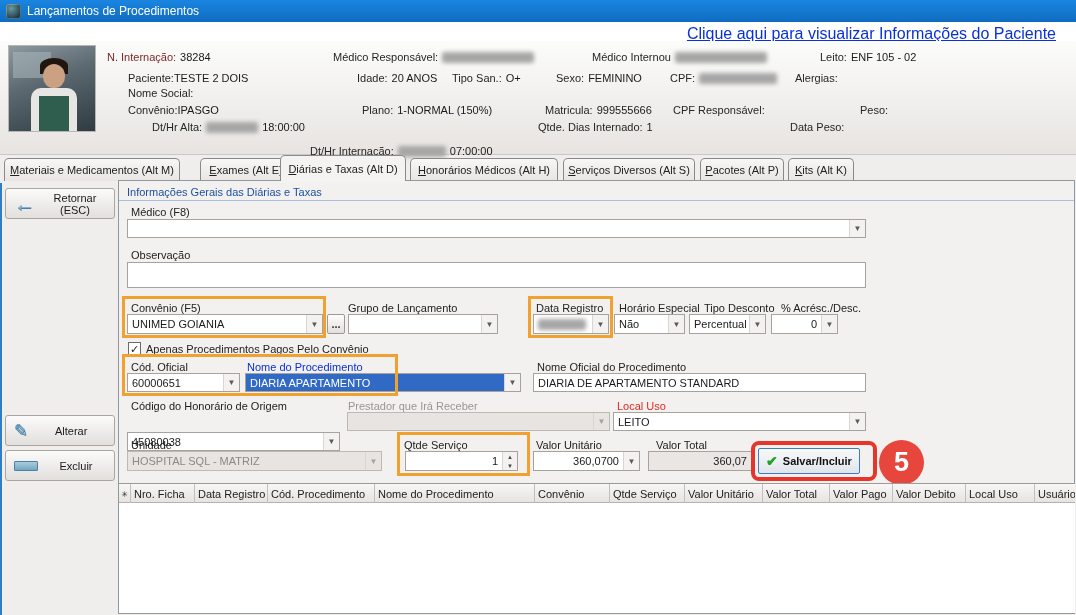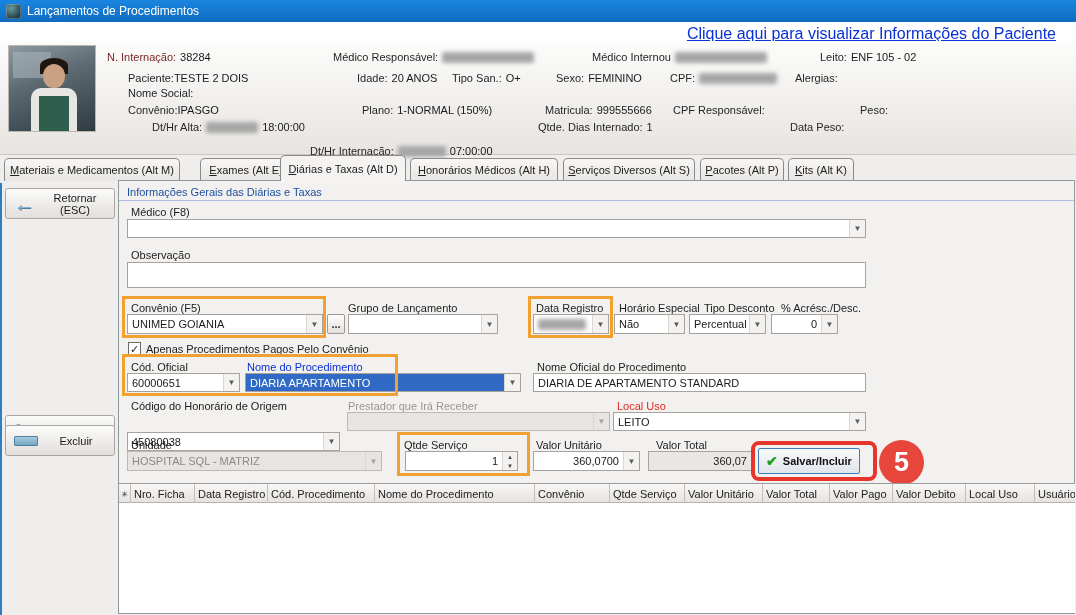--- a/index.html
+++ b/index.html
@@ -279,21 +279,21 @@
   <div class="leftedge"></div>
 
   <div class="sidebtn" style="top:188px;">
     <span class="arrow-icon">←</span>
     <span class="cap">Retornar (ESC)</span>
   </div>
   <div class="sidebtn" style="top:415px;">
     <span class="pencil-icon">✎</span>
     <span class="cap">Alterar</span>
   </div>
-  <div class="sidebtn" style="top:425px;">
+  <div class="sidebtn" style="top:450px;">
     <span class="rect-icon"></span>
     <span class="cap">Excluir</span>
   </div>
 
   <div class="grouphead">
     <span>Informações Gerais das Diárias e Taxas</span>
   </div>
 
   <span class="flbl" style="left:131px; top:206px;">Médico (F8)</span>
   <div class="combo" style="left:127px; top:219px; width:739px; height:19px;">

